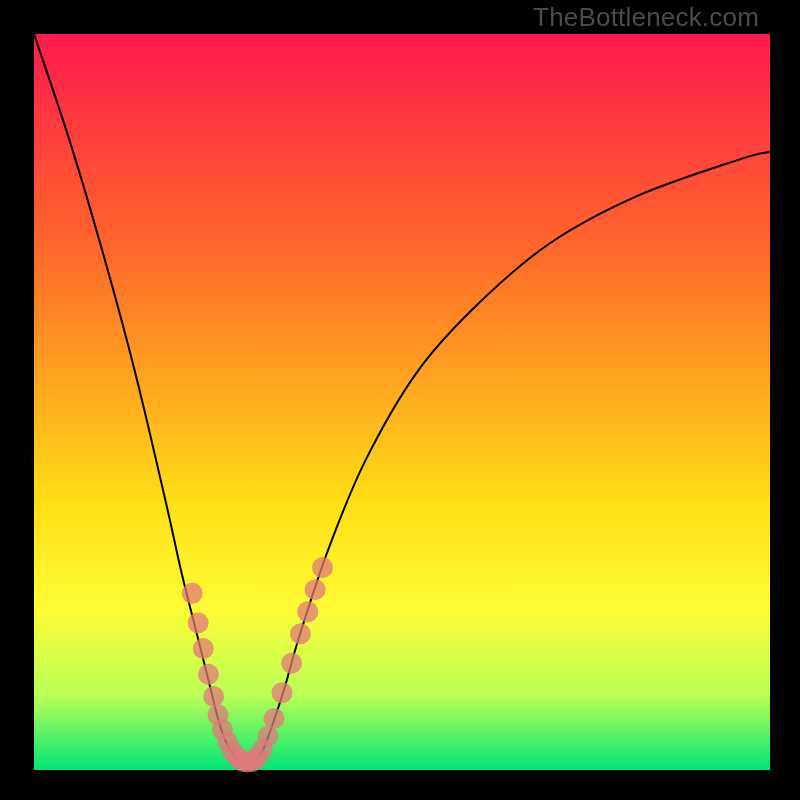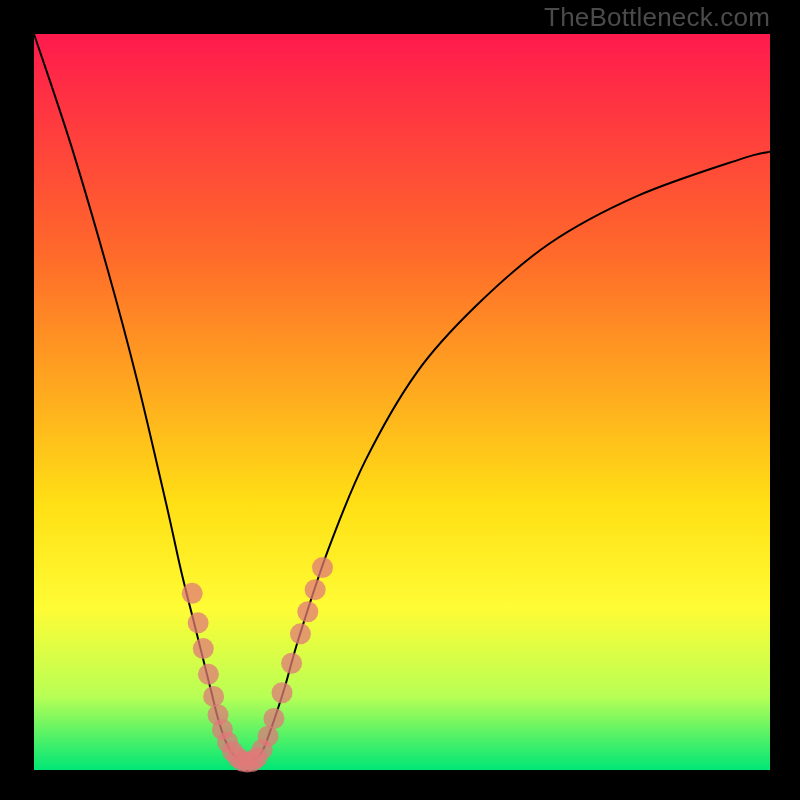--- a/index.html
+++ b/index.html
@@ -77,14 +77,14 @@
           <circle cx="239.936" cy="684.48" r="10.5" class="dot"></circle>
           <circle cx="248.032" cy="658.72" r="10.5" class="dot"></circle>
           <circle cx="257.59999999999997" cy="629.28" r="10.5" class="dot"></circle>
           <circle cx="266.432" cy="599.84" r="10.5" class="dot"></circle>
           <circle cx="273.79200000000003" cy="577.76" r="10.5" class="dot"></circle>
           <circle cx="281.152" cy="555.6800000000001" r="10.5" class="dot"></circle>
           <circle cx="288.512" cy="533.6" r="10.5" class="dot"></circle>
         </g>
     </svg>
   </div>
-  <div class="watermark" id="wm" style="right: 30px;">TheBottleneck.com</div>
+  <div class="watermark" id="wm" style="right: 41px;">TheBottleneck.com</div>
 </div>
 
 </body></html>

